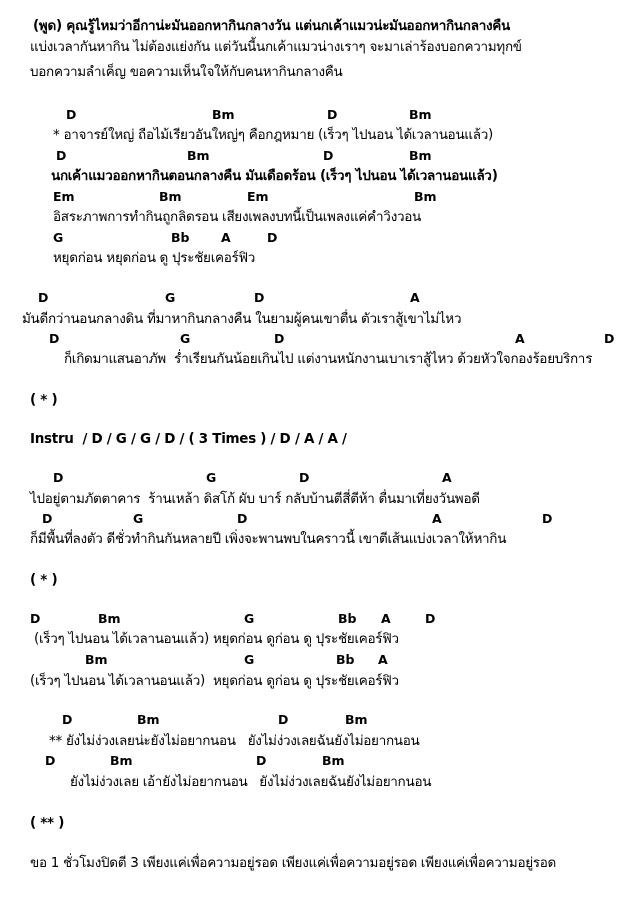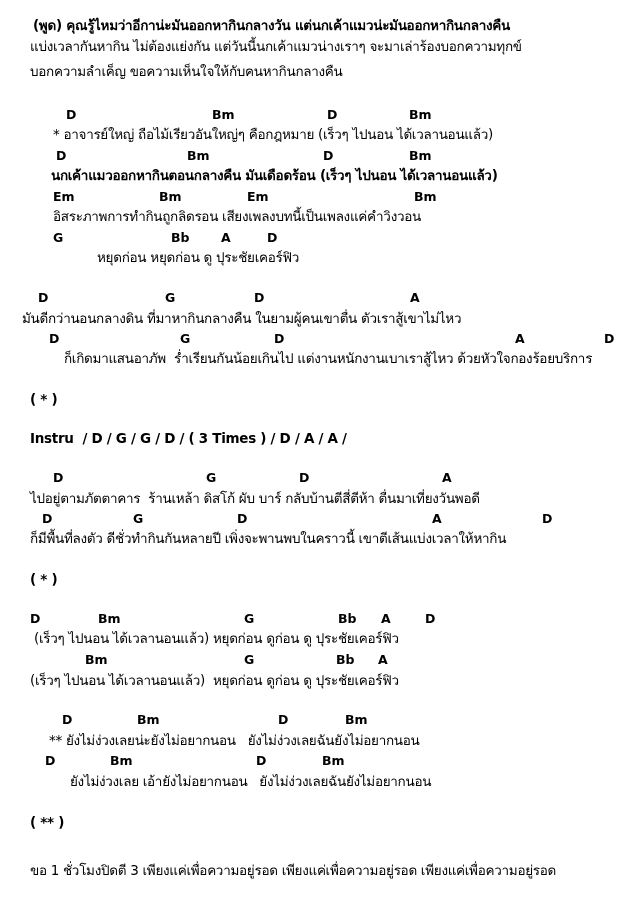--- a/index.html
+++ b/index.html
@@ -42,21 +42,21 @@
   <div class="chord" style="left:53px; top:189px;">Em</div>
   <div class="chord" style="left:159px; top:189px;">Bm</div>
   <div class="chord" style="left:247px; top:189px;">Em</div>
   <div class="chord" style="left:414px; top:189px;">Bm</div>
   <div class="line lyric" style="left:53px; top:207px;">อิสระภาพการทำกินถูกลิดรอน เสียงเพลงบทนี้เป็นเพลงแค่คำวิงวอน</div>
 
   <div class="chord" style="left:53px; top:230px;">G</div>
   <div class="chord" style="left:171px; top:230px;">Bb</div>
   <div class="chord" style="left:221px; top:230px;">A</div>
   <div class="chord" style="left:267px; top:230px;">D</div>
-  <div class="line lyric" style="left:53px; top:248px;margin-left:44px;">หยุดก่อน หยุดก่อน ดู ปุระชัยเคอร์ฟิว</div>
+  <div class="line lyric" style="left:53px; top:248px;">หยุดก่อน หยุดก่อน ดู ปุระชัยเคอร์ฟิว</div>
 </div>
 
 <div>
   <div class="chord" style="left:38px; top:290px;">D</div>
   <div class="chord" style="left:165px; top:290px;">G</div>
   <div class="chord" style="left:254px; top:290px;">D</div>
   <div class="chord" style="left:410px; top:290px;">A</div>
   <div class="line lyric" style="left:22px; top:309px;">มันดีกว่านอนกลางดิน ที่มาหากินกลางคืน ในยามผู้คนเขาตื่น ตัวเราสู้เขาไม่ไหว</div>
 
   <div class="chord" style="left:49px; top:331px;">D</div>
@@ -113,13 +113,13 @@
 
   <div class="chord" style="left:45px; top:753px;">D</div>
   <div class="chord" style="left:110px; top:753px;">Bm</div>
   <div class="chord" style="left:256px; top:753px;">D</div>
   <div class="chord" style="left:322px; top:753px;">Bm</div>
   <div class="line lyric" style="left:70px; top:772px;">ยังไม่ง่วงเลย เอ้ายังไม่อยากนอน   ยังไม่ง่วงเลยฉันยังไม่อยากนอน</div>
 </div>
 
 <div class="line bold" style="left:30px; top:813px;">( ** )</div>
 
-<div class="line lyric" style="left:30px; top:853px;margin-top:8px;">ขอ 1 ชั่วโมงปิดตี 3 เพียงแค่เพื่อความอยู่รอด เพียงแค่เพื่อความอยู่รอด เพียงแค่เพื่อความอยู่รอด</div>
+<div class="line lyric" style="left:30px; top:853px;">ขอ 1 ชั่วโมงปิดตี 3 เพียงแค่เพื่อความอยู่รอด เพียงแค่เพื่อความอยู่รอด เพียงแค่เพื่อความอยู่รอด</div>
 
 </body></html>

